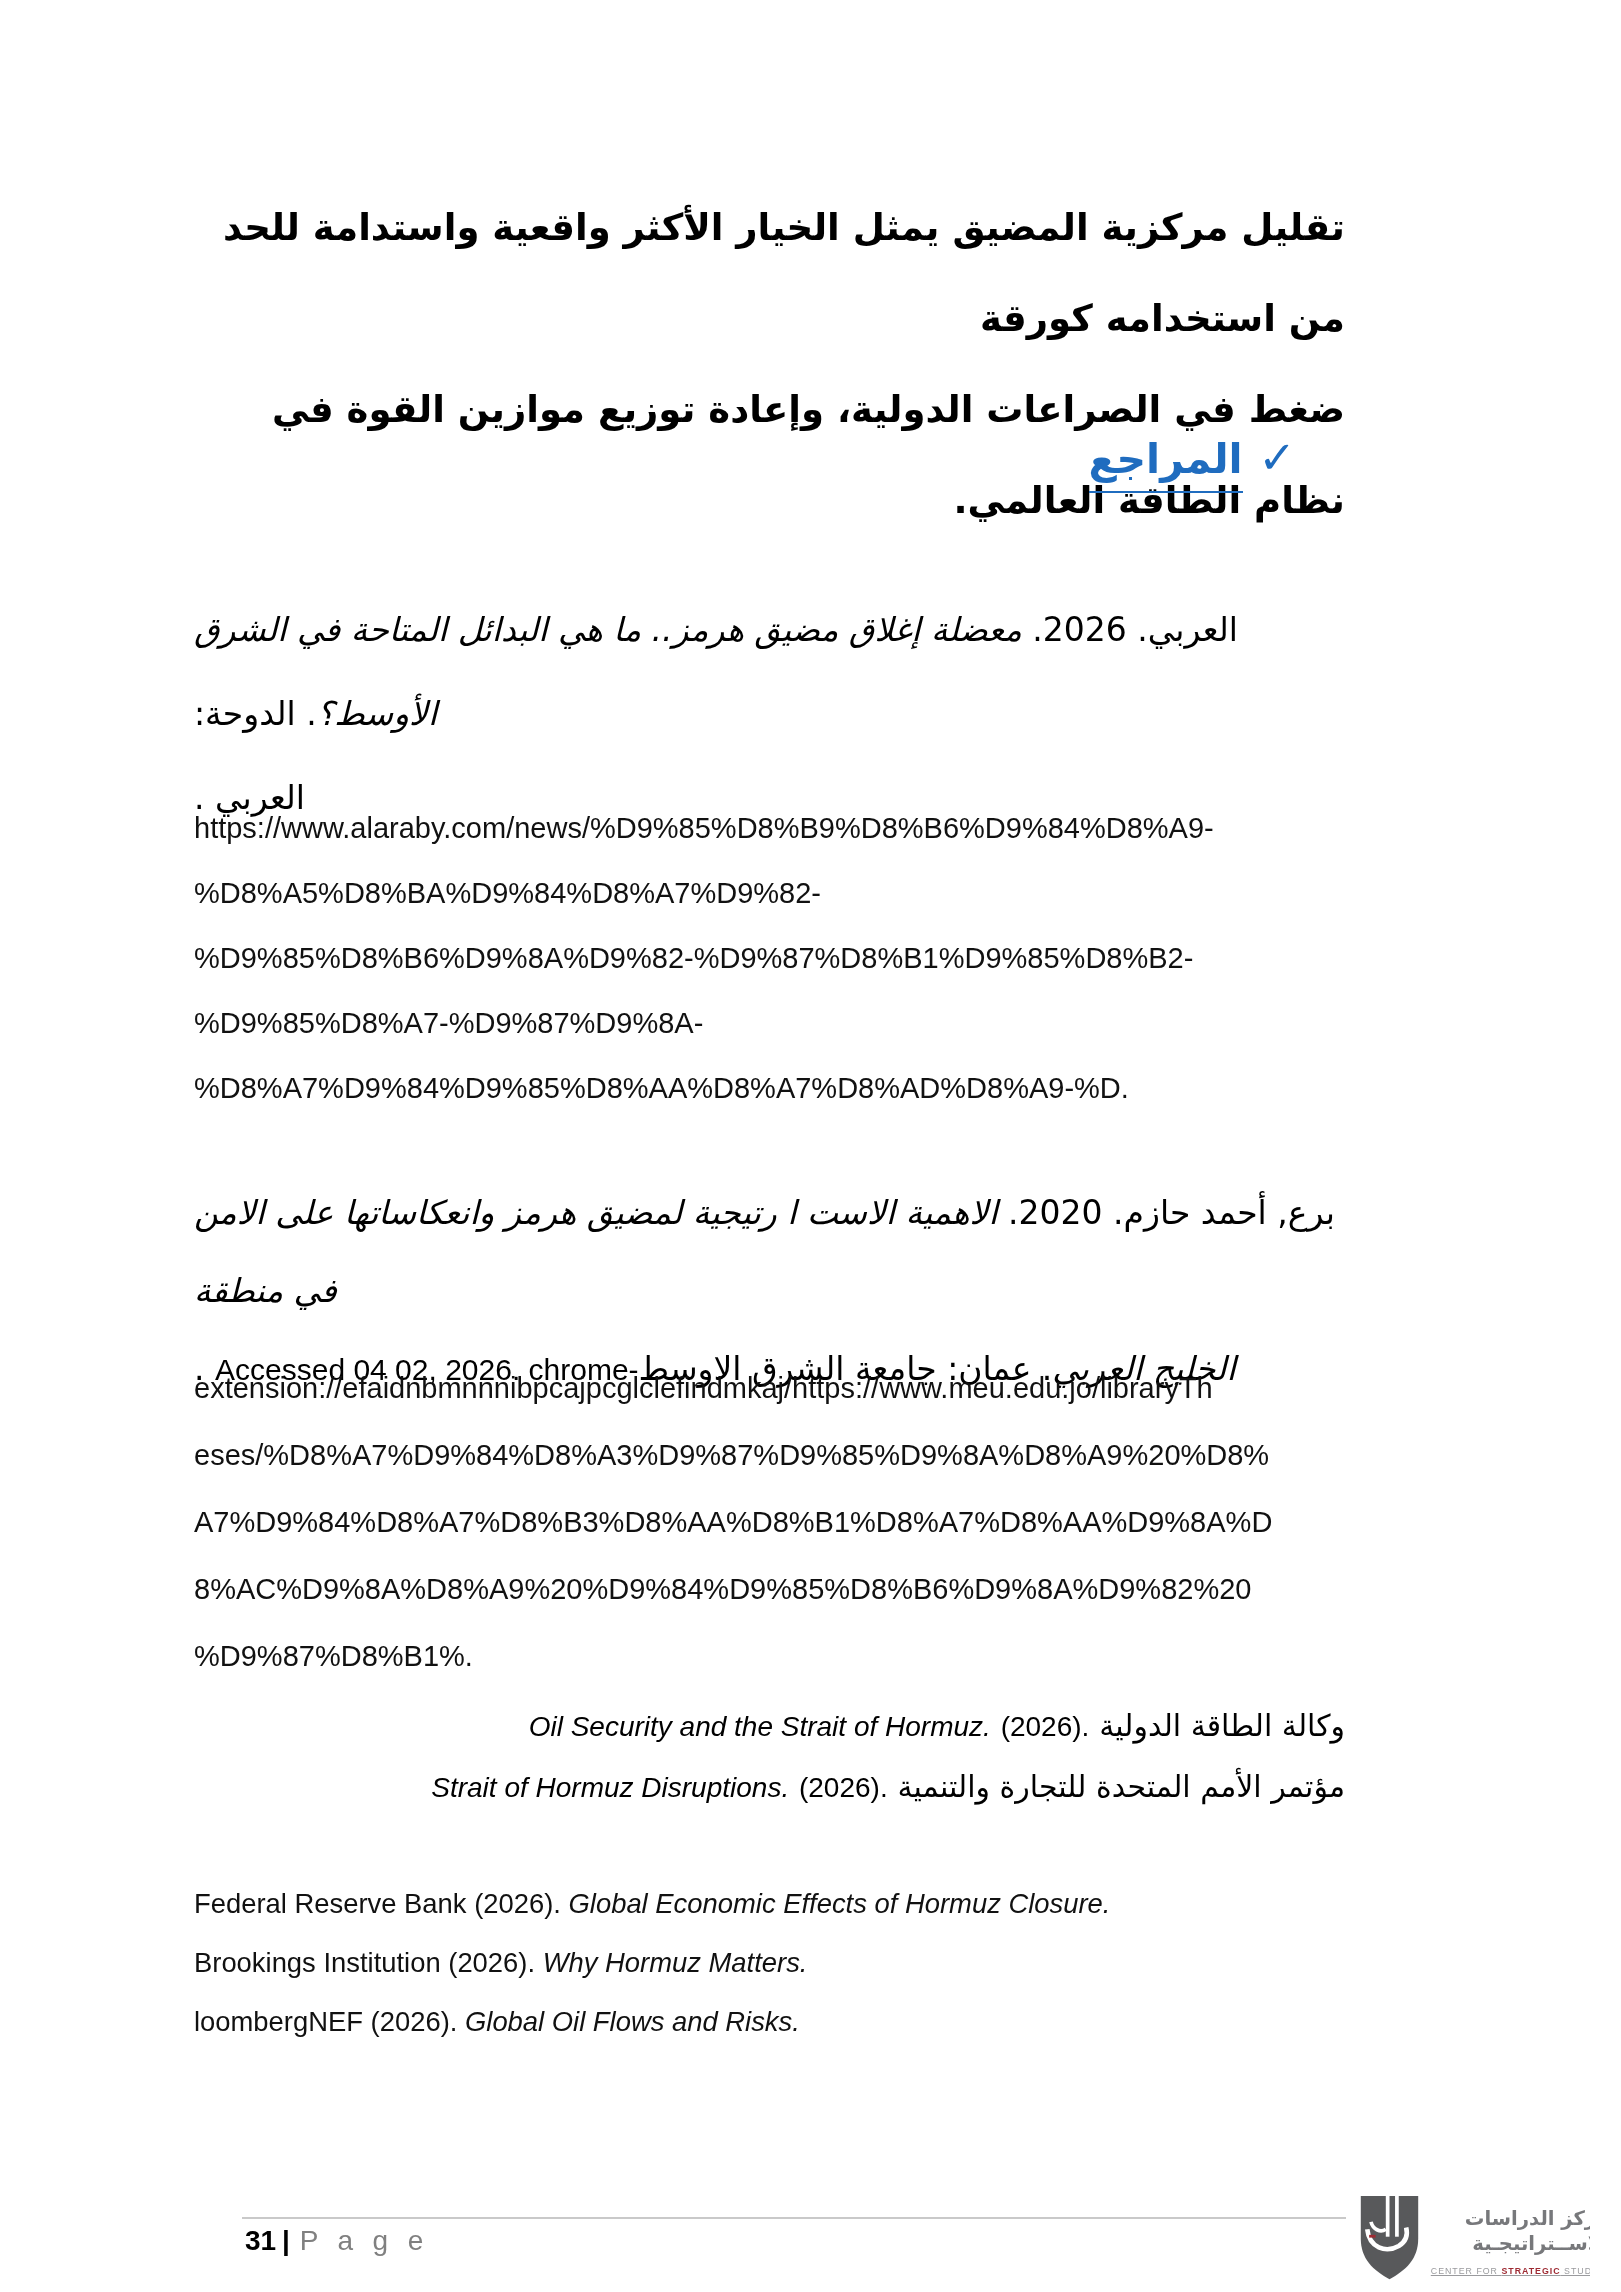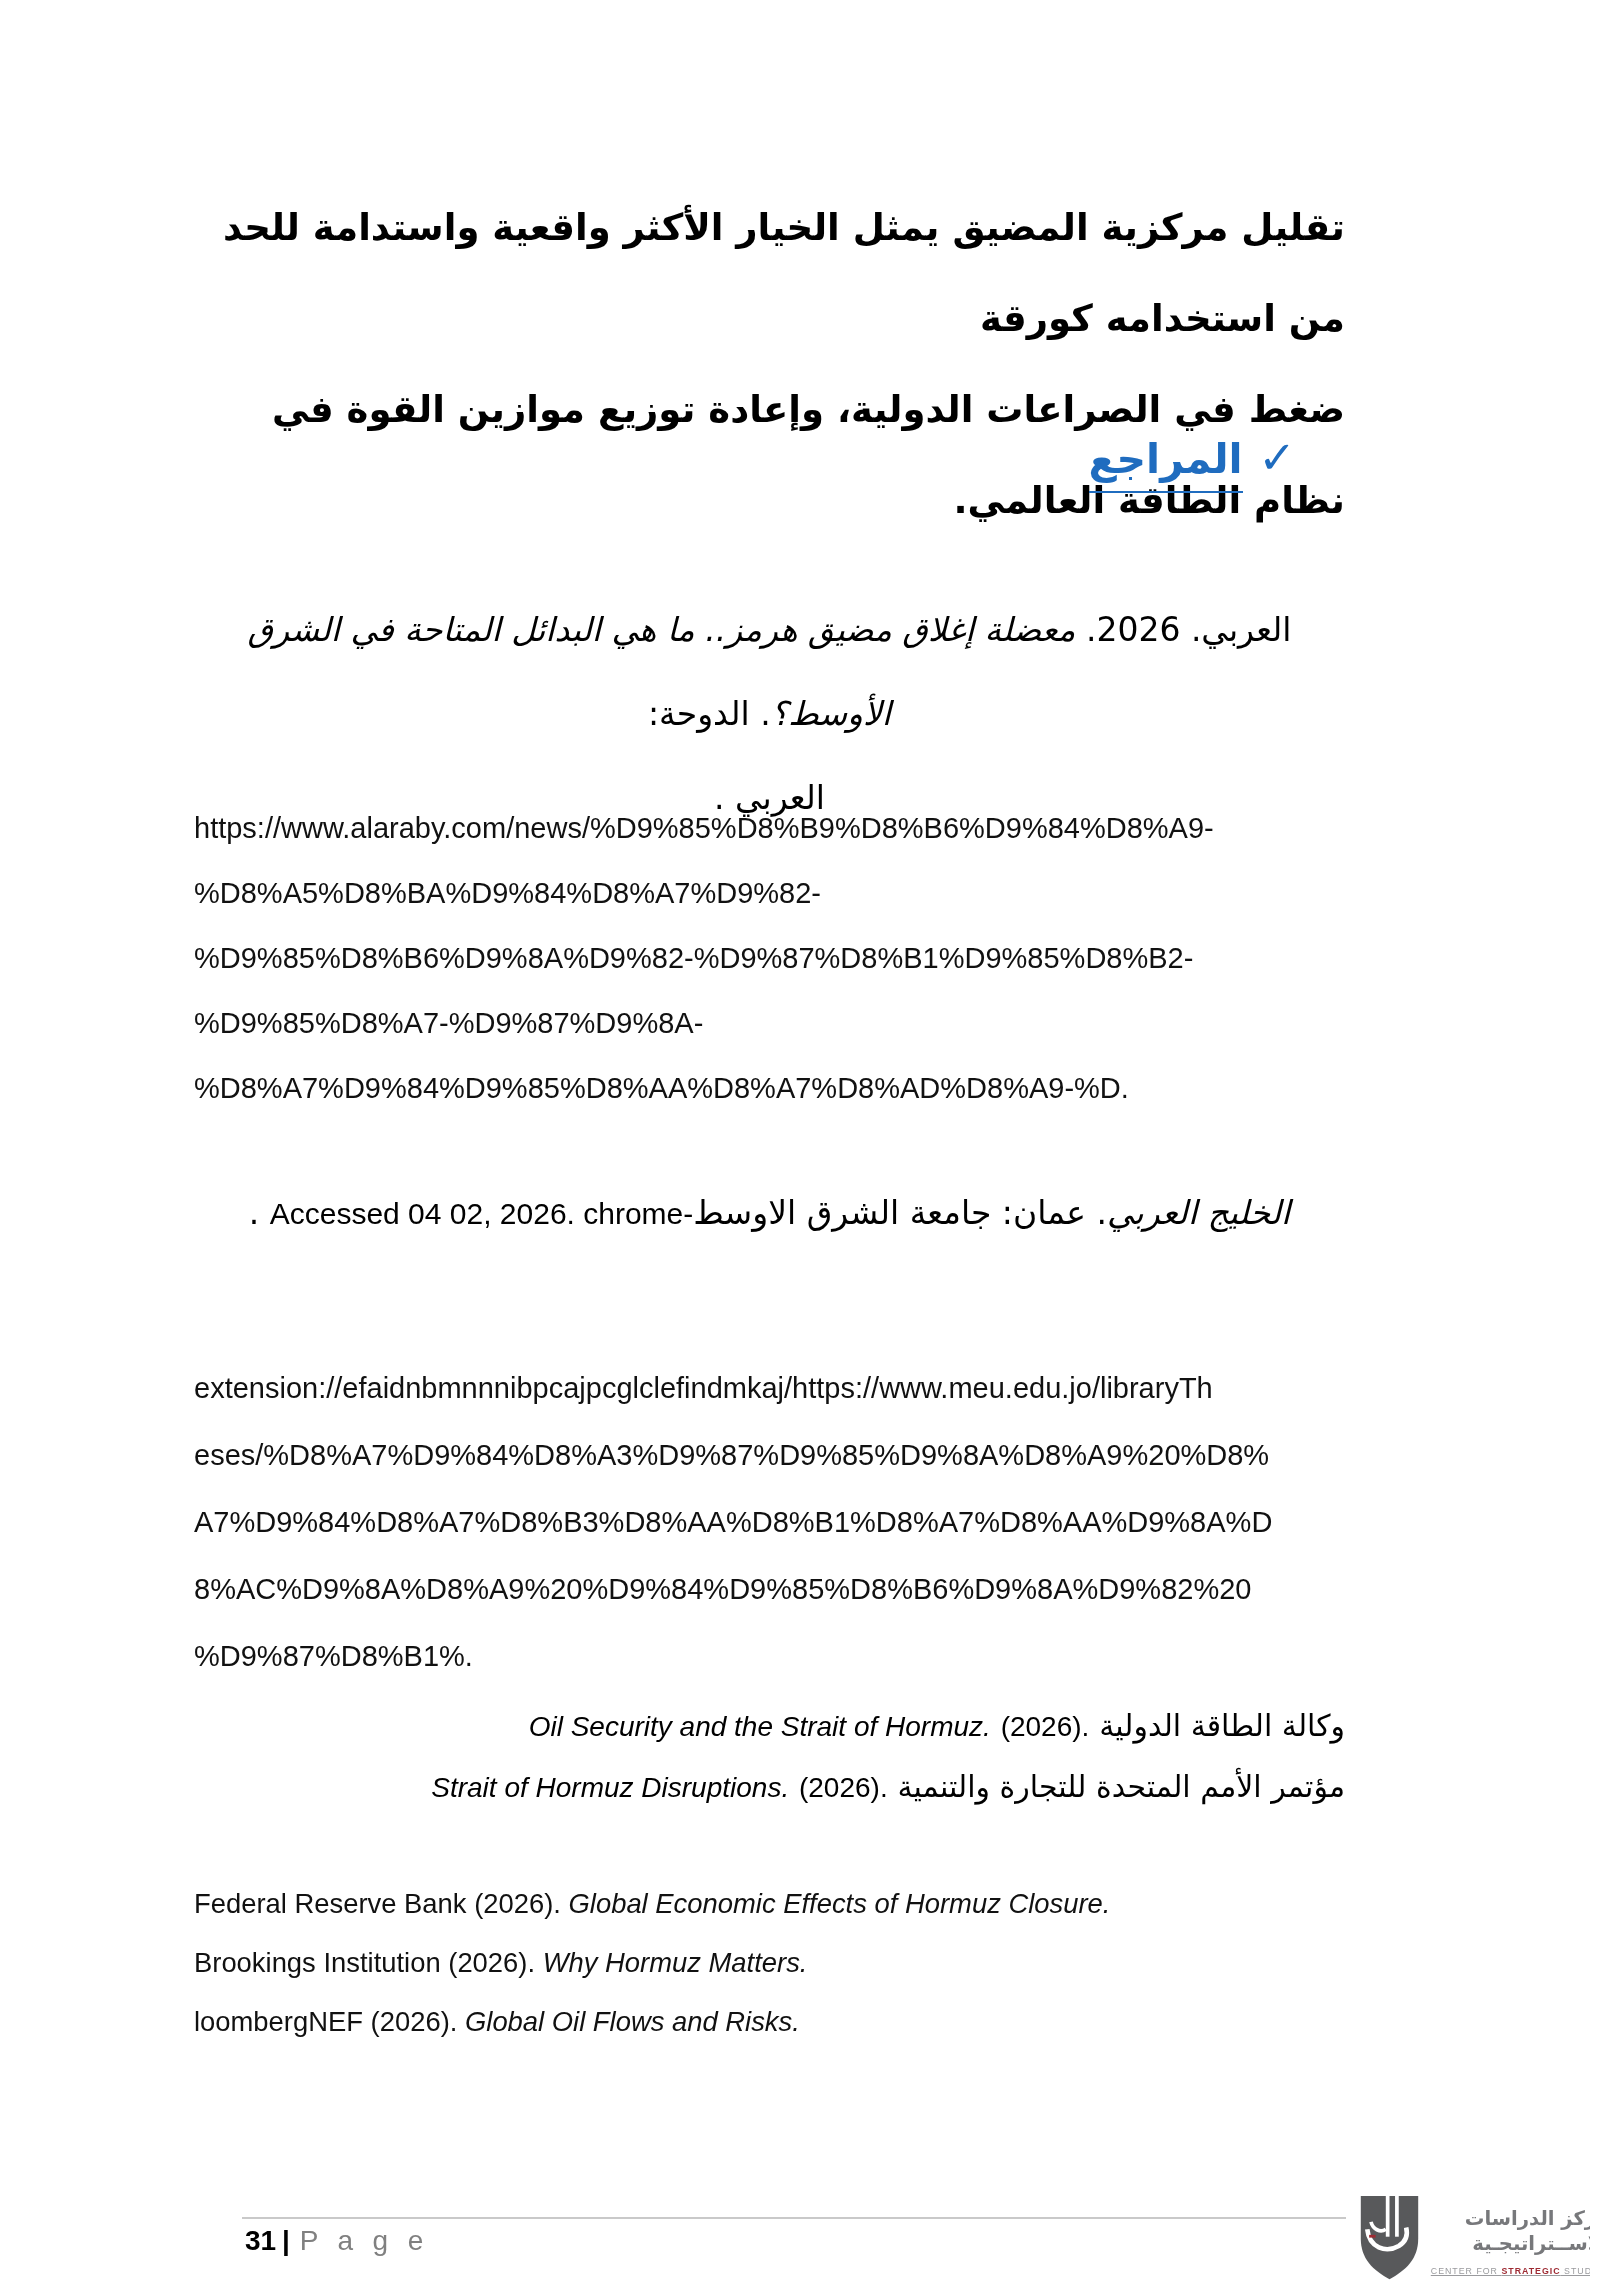--- a/index.html
+++ b/index.html
@@ -35,21 +35,21 @@
   }
   .heading-text {
     border-bottom:2.9px solid #1F6CBF;
     padding-bottom:7.8px;
   }
 
   
   .ref {
     right:245px; left:194px;
     font-size:33px; line-height:84px;
-    text-align:center;
+    text-align:left;
   }
   .it { font-style:italic; }
 
   
   .urls {
     left:194px; right:245px;
     font-size:29px; line-height:65px;
     text-align:left; direction:ltr;
     font-family:"Liberation Sans", sans-serif;
     color:#111;
@@ -131,20 +131,21 @@
 
   <div class="urls abs" style="top:796px;">
     <div>https://www.alaraby.com/news/%D9%85%D8%B9%D8%B6%D9%84%D8%A9-</div>
     <div>%D8%A5%D8%BA%D9%84%D8%A7%D9%82-</div>
     <div>%D9%85%D8%B6%D9%8A%D9%82-%D9%87%D8%B1%D9%85%D8%B2-</div>
     <div>%D9%85%D8%A7-%D9%87%D9%8A-</div>
     <div>%D8%A7%D9%84%D9%85%D8%AA%D8%A7%D8%AD%D8%A9-%D.</div>
   </div>
 
   <div class="ref rtl abs" style="top:1174px; line-height:78px;">
+    <div><span>برع, أحمد حازم. 2020. </span><span class="it">الاهمية الاست ا رتيجية لمضيق هرمز وانعكاساتها على الامن في منطقة</span></div>
     <div><span class="it">الخليج العربي</span><span>. عمان: جامعة الشرق الاوسط</span><span class="latin ltr">Accessed 04 02, 2026. chrome-</span> <span>.</span></div>
   </div>
 
   <div class="urls urls2 abs" style="top:1355px;">
     <div>extension://efaidnbmnnnibpcajpcglclefindmkaj/https://www.meu.edu.jo/libraryTh</div>
     <div>eses/%D8%A7%D9%84%D8%A3%D9%87%D9%85%D9%8A%D8%A9%20%D8%</div>
     <div>A7%D9%84%D8%A7%D8%B3%D8%AA%D8%B1%D8%A7%D8%AA%D9%8A%D</div>
     <div>8%AC%D9%8A%D8%A9%20%D9%84%D9%85%D8%B6%D9%8A%D9%82%20</div>
     <div>%D9%87%D8%B1%.</div>
   </div>

